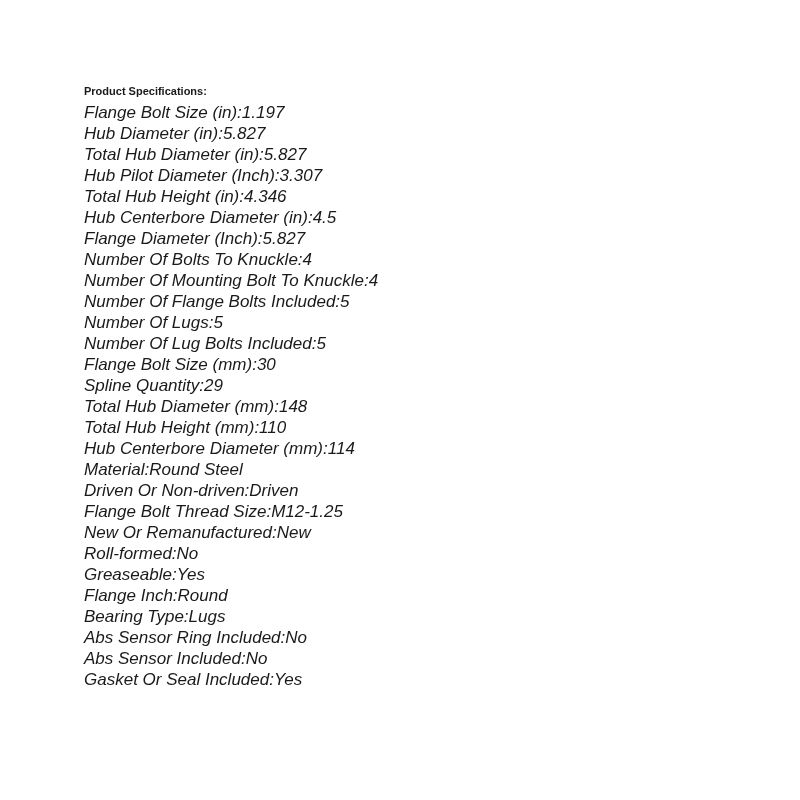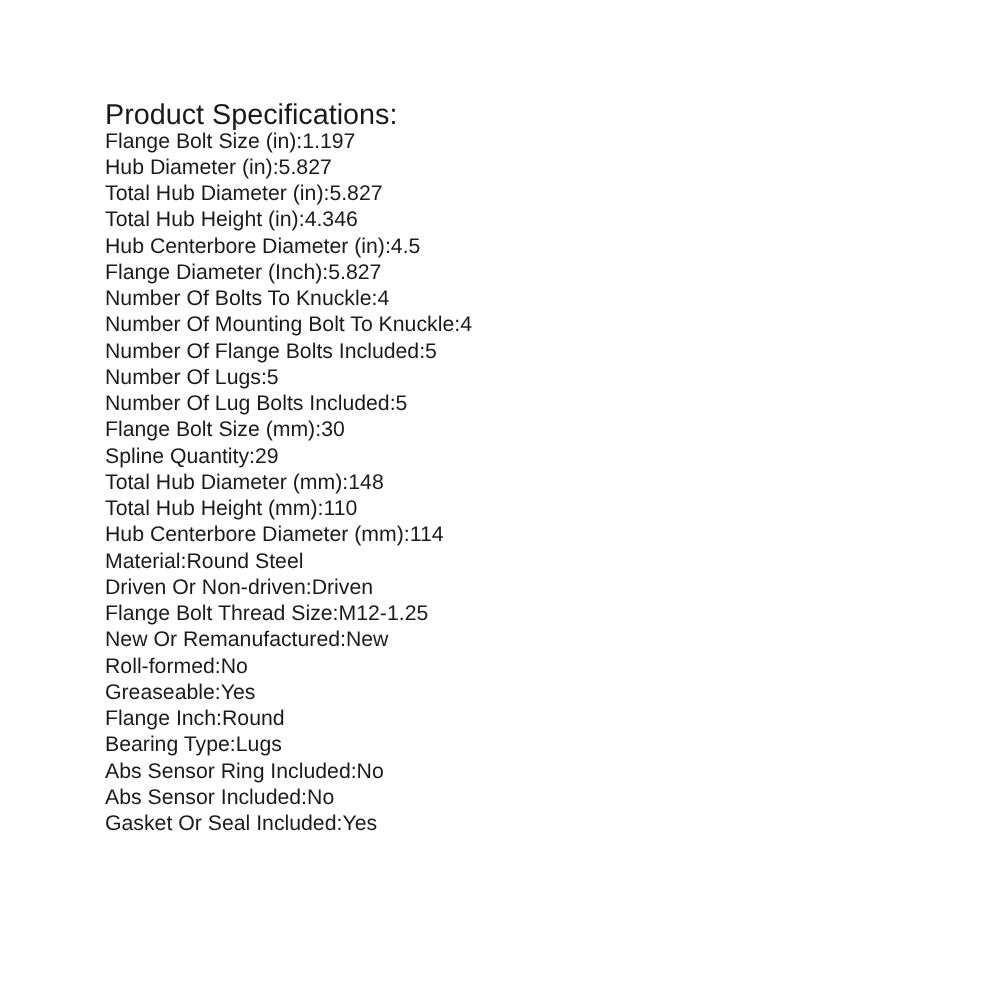--- a/index.html
+++ b/index.html
@@ -14,42 +14,44 @@
     overflow: hidden;
     font-family: "Liberation Sans", "DejaVu Sans", sans-serif;
     color: #1a1a1a;
   }
   .content {
     position: absolute;
     left: 84px;
     top: 81px;
   }
   .heading {
-    font-size: 23px;
+    font-size: 11px;
     line-height: 21px;
-    font-weight: normal;
+    font-weight: bold;
     white-space: nowrap;
   }
   .spec-row {
     font-size: 17px;
     line-height: 21px;
     font-weight: normal;
     white-space: nowrap;
+    font-style: italic;
   }
 </style>
 </head>
 <body>
 
 <div class="page">
   <div class="content">
     <div class="heading">Product Specifications:</div>
     <div id="spec-rows">
         <div class="spec-row"><span>Flange Bolt Size (in)</span><span>:</span><span>1.197</span></div>
         <div class="spec-row"><span>Hub Diameter (in)</span><span>:</span><span>5.827</span></div>
         <div class="spec-row"><span>Total Hub Diameter (in)</span><span>:</span><span>5.827</span></div>
+        <div class="spec-row"><span>Hub Pilot Diameter (Inch)</span><span>:</span><span>3.307</span></div>
         <div class="spec-row"><span>Total Hub Height (in)</span><span>:</span><span>4.346</span></div>
         <div class="spec-row"><span>Hub Centerbore Diameter (in)</span><span>:</span><span>4.5</span></div>
         <div class="spec-row"><span>Flange Diameter (Inch)</span><span>:</span><span>5.827</span></div>
         <div class="spec-row"><span>Number Of Bolts To Knuckle</span><span>:</span><span>4</span></div>
         <div class="spec-row"><span>Number Of Mounting Bolt To Knuckle</span><span>:</span><span>4</span></div>
         <div class="spec-row"><span>Number Of Flange Bolts Included</span><span>:</span><span>5</span></div>
         <div class="spec-row"><span>Number Of Lugs</span><span>:</span><span>5</span></div>
         <div class="spec-row"><span>Number Of Lug Bolts Included</span><span>:</span><span>5</span></div>
         <div class="spec-row"><span>Flange Bolt Size (mm)</span><span>:</span><span>30</span></div>
         <div class="spec-row"><span>Spline Quantity</span><span>:</span><span>29</span></div>

